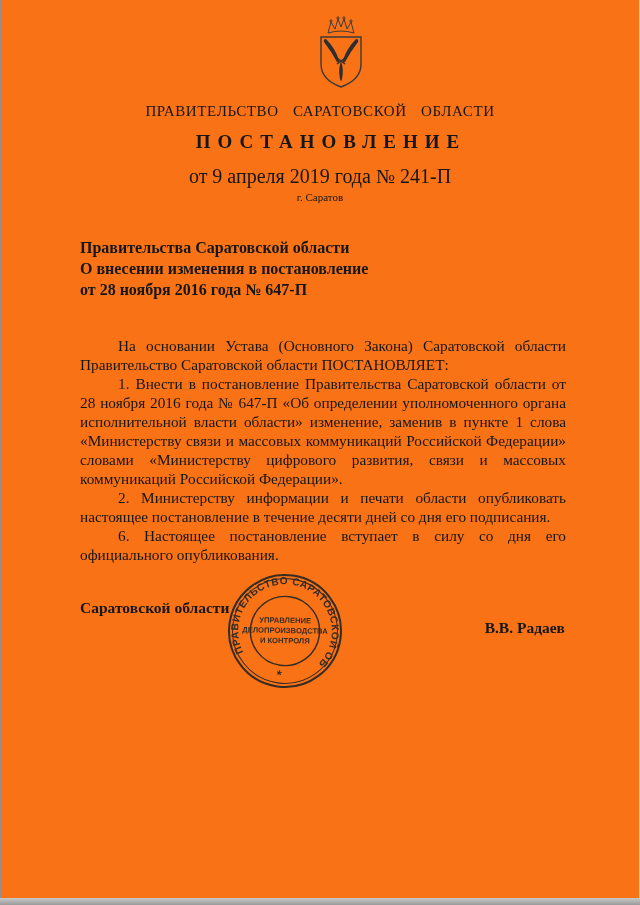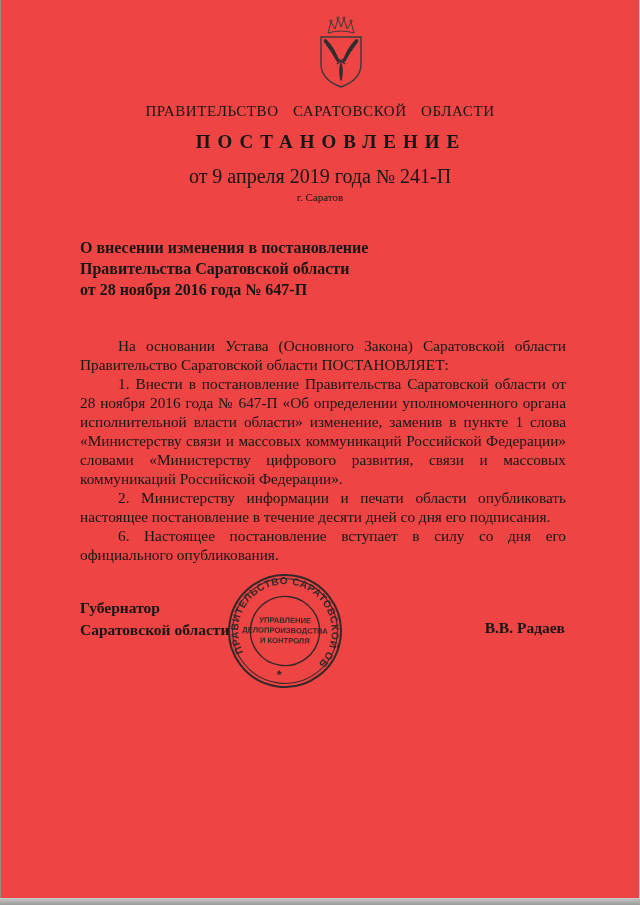--- a/index.html
+++ b/index.html
@@ -1,17 +1,17 @@
 <!DOCTYPE html>
 <html><head>
 <meta charset="utf-8">
 <style>
   html,body{margin:0;padding:0;background:#ffffff;}
   .page{
-    position:relative;width:640px;height:905px;background:#ef4444;overflow:hidden;
+    position:relative;width:640px;height:905px;background:#f97316;overflow:hidden;
     font-family:"Liberation Serif","DejaVu Serif",serif;color:#161616;
   }
   .edge-left{position:absolute;left:0;top:0;width:1px;height:905px;background:#8f8f8f;}
   .edge-right{position:absolute;right:0;top:0;width:1px;height:905px;background:#d6d6d6;}
   .edge-bottom{position:absolute;left:0;bottom:0;width:640px;height:7px;
     background:linear-gradient(#c9c9c9,#9a9a9a);}
   .emblem{position:absolute;left:317px;top:14px;width:48px;height:78px;}
   .org-line{position:absolute;left:0;top:103px;width:640px;text-align:center;
     font-size:15px;letter-spacing:0.6px;word-spacing:10px;}
   .doc-type{position:absolute;left:0;top:131px;width:640px;text-align:center;
@@ -54,34 +54,33 @@
       <path d="M20,44 L28,50 M28,44 L20,50" stroke="#2e2e2e" stroke-width="1.4"></path>
     </g>
   </svg>
 
   <div class="org-line">ПРАВИТЕЛЬСТВО САРАТОВСКОЙ ОБЛАСТИ</div>
   <div class="doc-type">ПОСТАНОВЛЕНИЕ</div>
   <div class="date-line">от 9 апреля 2019 года № 241-П</div>
   <div class="city-line">г. Саратов</div>
 
   <div class="doc-title">
+    <div>Правительства Саратовской области</div>
     <div>О внесении изменения в постановление</div>
-    <div>Правительства Саратовской области</div>
     <div>от 28 ноября 2016 года № 647-П</div>
   </div>
 
   <div class="body-text">
     <p>На основании Устава (Основного Закона) Саратовской области Правительство Саратовской области ПОСТАНОВЛЯЕТ:</p>
     <p>1. Внести в постановление Правительства Саратовской области от 28 ноября 2016 года № 647-П «Об определении уполномоченного органа исполнительной власти области» изменение, заменив в пункте 1 слова «Министерству связи и массовых коммуникаций Российской Федерации» словами «Министерству цифрового развития, связи и массовых коммуникаций Российской Федерации».</p>
     <p>2. Министерству информации и печати области опубликовать настоящее постановление в течение десяти дней со дня его подписания.</p>
     <p>6. Настоящее постановление вступает в силу со дня его официального опубликования.</p>
   </div>
 
   <div class="sig-post">
-    <div>Губернатор</div>
     <div>Саратовской области</div>
   </div>
   <div class="sig-name">В.В. Радаев</div>
 
   <svg class="stamp" viewBox="0 0 116 116">
     <defs>
       <path id="ringPath" d="M 20.3,84.4 A 46,46 0 1 1 95.7,84.4"></path>
     </defs>
     <g transform="rotate(8 58 58)">
       <circle cx="58" cy="58" r="55" fill="none" stroke="#262626" stroke-width="2"></circle>

